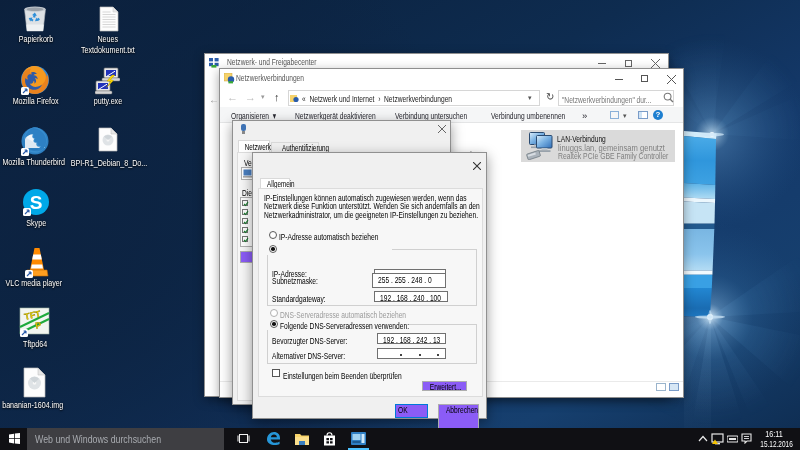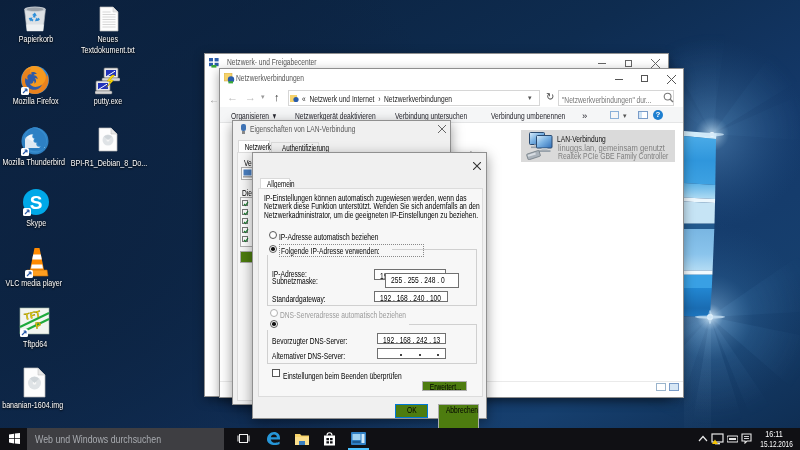--- a/index.html
+++ b/index.html
@@ -10,21 +10,21 @@
   .sxc { display:inline-block; transform:scaleX(.7); transform-origin:50% 50%; white-space:nowrap; }
   
   .lbl { position:absolute; color:#fff; font-size:9.5px; text-align:center; white-space:nowrap;
          text-shadow:0 1px 2px rgba(0,0,0,.9), 0 0 2px rgba(0,0,0,.8); line-height:10.5px; }
   .lbl>span { display:inline-block; transform:scaleX(.75); transform-origin:50% 50%; }
   
   .win { position:absolute; background:#fff; border:1px solid #8f8f8f; box-shadow:0 3px 10px rgba(0,0,0,.35); }
   .dlg { position:absolute; background:#f0f0f0; border:1px solid #909090; box-shadow:0 4px 12px rgba(0,0,0,.4); }
   .cap { position:absolute; color:#5f5f5f; font-size:13px; font-weight:400; }
   .inp { position:absolute; background:#fff; border:1px solid #707070; font-size:9.5px; color:#000; }
-  .btn { position:absolute; background:#4d7c0f; border:1px solid #adadad; font-size:9.5px; color:#000; text-align:center; }
+  .btn { position:absolute; background:#8b5cf6; border:1px solid #adadad; font-size:9.5px; color:#000; }
   .radio { position:absolute; width:8px; height:8px; border-radius:50%; border:1px solid #595959; background:#fff; }
   .radio.on:after { content:""; position:absolute; left:1.2px; top:1.2px; width:3.6px; height:3.6px; border-radius:50%; background:#111; }
   .radio.dis { border-color:#b0b0b0; }
   .grp { position:absolute; border:1px solid #d0d0d0; border-top:1px solid #d0d0d0; }
 </style>
 </head>
 <body>
 
 <svg class="abs" width="800" height="450" style="left:0;top:0">
   <defs>
@@ -347,21 +347,20 @@
   <div class="abs" style="left:0;top:312px;width:463px;height:1px;background:#eaeaea"></div>
     <div class="abs" style="left:436px;top:314px;width:10px;height:8px;border:1px solid #9ab4cc"></div>
   <div class="abs" style="left:449px;top:314px;width:10px;height:8px;border:1px solid #7a9cc8;background:#d7e7f5"></div>
 </div>
 
 <div class="dlg" style="left:232px;top:120px;width:219px;height:285px;">
   <svg class="abs" style="left:6px;top:3px" width="9" height="10" viewBox="0 0 9 10">
     <rect x="2" y="0" width="5" height="7" rx="2" fill="#3f73b5"></rect>
     <rect x="3" y="7" width="3" height="3" fill="#888"></rect>
   </svg>
-  <div class="abs" style="left:17px;top:2px;font-size:9.5px;color:#5a5a5a"><span class="sx">Eigenschaften von LAN-Verbindung</span></div>
   <svg class="abs" style="left:205px;top:4px" width="8" height="8">
       <path d="M0,0 L8,8 M8,0 L0,8" stroke="#555" stroke-width=".9"></path>
     </svg>
 
   <div class="abs" style="left:5px;top:19px;width:32px;height:13px;background:#fff;border:1px solid #d9d9d9;border-bottom:none;font-size:9px;color:#000;text-align:center;line-height:12px"><span class="sxc">Netzwerk</span></div>
   <div class="abs" style="left:38px;top:21px;width:48px;height:11px;background:#f0f0f0;border:1px solid #d9d9d9;border-bottom:none;font-size:9px;color:#000;text-align:center;line-height:10px"><span class="sxc">Authentifizierung</span></div>
   <div class="abs" style="left:4px;top:31px;width:211px;height:249px;background:#f7f7f7;border:1px solid #dcdcdc"></div>
 
   <div class="abs" style="left:11px;top:36px;font-size:9.5px;color:#000"><span class="sx">Ve</span></div>
   <div class="abs" style="left:8px;top:46px;width:14px;height:13px;background:#fff;border:1px solid #b0b0b0"></div>
@@ -411,33 +410,33 @@
     <span class="sx">IP-Einstellungen können automatisch zugewiesen werden, wenn das</span><br>
     <span class="sx">Netzwerk diese Funktion unterstützt. Wenden Sie sich andernfalls an den</span><br>
     <span class="sx">Netzwerkadministrator, um die geeigneten IP-Einstellungen zu beziehen.</span>
   </div>
 
   <div class="radio" style="left:16px;top:78px"></div>
   <div class="abs" style="left:26px;top:77.5px;font-size:9.5px;color:#000"><span class="sx">IP-Adresse automatisch beziehen</span></div>
   <div class="grp" style="left:14px;top:96px;width:210px;height:57px;border-color:#d0d0d0"></div>
   <div class="abs" style="left:14px;top:91px;width:125px;height:11px;background:#f7f7f7"></div>
   <div class="radio on" style="left:16px;top:92px"></div>
-  <div class="abs" style="left:26px;top:91px;font-size:9.5px;color:#000;border:1px dotted #8a8a8a;padding:0 1px"><span class="sx">Folgende IP-Adresse verwenden:</span></div>
   <div class="abs" style="left:19px;top:115px;font-size:9.5px;color:#000"><span class="sx">IP-Adresse:</span></div>
   <div class="inp" style="left:121px;top:116px;width:72px;height:11px"><span class="sx" style="margin-left:5px">192 . 168 . 240 . 80</span></div>
   <div class="abs" style="left:19px;top:122px;font-size:9.5px;color:#000"><span class="sx">Subnetzmaske:</span></div>
-  <div class="inp" style="left:132px;top:120px;width:74px;height:15px"><span class="sx" style="margin-left:5px">255 . 255 . 248 . 0</span></div>
+  <div class="inp" style="left:119px;top:120px;width:74px;height:15px"><span class="sx" style="margin-left:5px">255 . 255 . 248 . 0</span></div>
   <div class="abs" style="left:19px;top:140px;font-size:9.5px;color:#000"><span class="sx">Standardgateway:</span></div>
   <div class="inp" style="left:121px;top:138px;width:74px;height:11px"><span class="sx" style="margin-left:5px">192 . 168 . 240 . 100</span></div>
 
   <div class="radio dis" style="left:17px;top:156px"></div>
   <div class="abs" style="left:27px;top:156px;font-size:9.5px;color:#9a9a9a"><span class="sx">DNS-Serveradresse automatisch beziehen</span></div>
   <div class="grp" style="left:14px;top:171px;width:210px;height:40px;border-color:#d0d0d0"></div>
   <div class="abs" style="left:14px;top:166px;width:142px;height:11px;background:#f7f7f7"></div>
   <div class="radio on" style="left:17px;top:167px"></div>
+  <div class="abs" style="left:27px;top:167px;font-size:9.5px;color:#000"><span class="sx">Folgende DNS-Serveradressen verwenden:</span></div>
   <div class="abs" style="left:19px;top:182px;font-size:9.5px;color:#000"><span class="sx">Bevorzugter DNS-Server:</span></div>
   <div class="inp" style="left:124px;top:180px;width:69px;height:11px"><span class="sx" style="margin-left:5px">192 . 168 . 242 . 13</span></div>
   <div class="abs" style="left:19px;top:197px;font-size:9.5px;color:#000"><span class="sx">Alternativer DNS-Server:</span></div>
   <div class="inp" style="left:124px;top:195px;width:69px;height:11px"></div>
     <div class="abs" style="left:147px;top:201px;width:2px;height:2px;background:#444"></div>
     <div class="abs" style="left:166px;top:201px;width:2px;height:2px;background:#444"></div>
     <div class="abs" style="left:184px;top:201px;width:2px;height:2px;background:#444"></div>
 
   <div class="abs" style="left:19px;top:216px;width:8px;height:8px;background:#fff;border:1px solid #555"></div>
   <div class="abs" style="left:30px;top:217px;font-size:9.5px;color:#000"><span class="sx">Einstellungen beim Beenden überprüfen</span></div>

